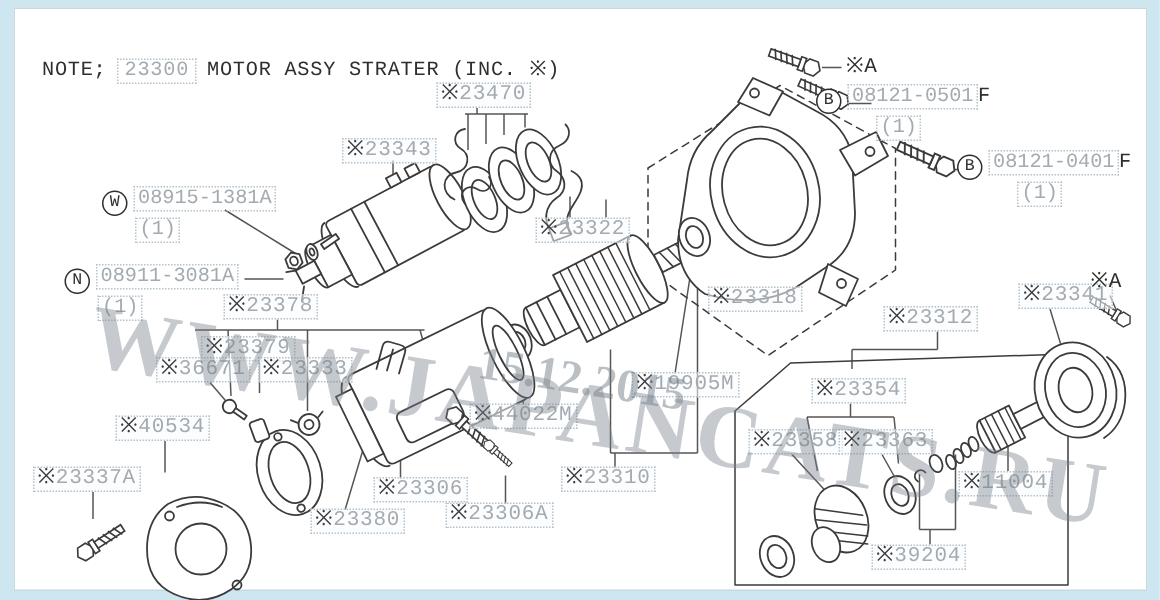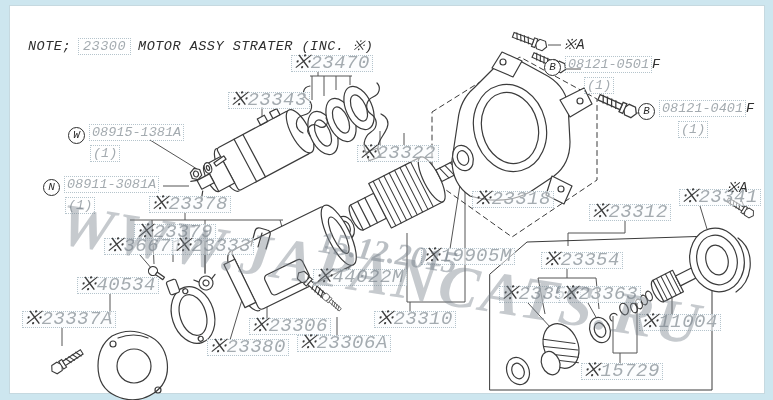--- a/index.html
+++ b/index.html
@@ -1,27 +1,27 @@
 <!DOCTYPE html>
 <html><head>
 <meta charset="utf-8">
 <style>
   html,body{margin:0;padding:0;}
   body{background:#cde6ef;font-family:"Liberation Mono","DejaVu Sans Mono",monospace;}
-  .stage{position:relative;width:773px;height:400px;background:#cde6ef;overflow:hidden;font-style:italic;}
+  .stage{position:relative;width:773px;height:400px;background:#cde6ef;overflow:hidden;}
   .canvas{position:absolute;left:9px;top:5px;width:756px;height:389px;background:#ffffff;border:1px solid #c6d9e0;box-sizing:border-box;}
   #art{position:absolute;left:0;top:0;}
   .ln{fill:none;stroke:#3b3b3b;stroke-width:1.2;stroke-linejoin:round;stroke-linecap:round;}
   .lnf{fill:#ffffff;stroke:#3b3b3b;stroke-width:1.2;stroke-linejoin:round;stroke-linecap:round;}
   .thinln{stroke-width:1;}
   .dash{stroke-dasharray:5 4;stroke-width:1;}
   .ld{fill:none;stroke:#555;stroke-width:1;}
   .boltuse{fill:#ffffff;stroke:#3b3b3b;stroke-width:1.1;}
   .thr{fill:none;}
-  .plabel{position:absolute;font-size:19px;letter-spacing:.5px;color:#a4abb0;border:1px dotted #b5c4cc;padding:0 2px;line-height:15px;background:rgba(250,252,253,.55);white-space:nowrap;}
+  .plabel{position:absolute;font-size:14px;letter-spacing:.5px;color:#a4abb0;border:1px dotted #b5c4cc;padding:0 2px;line-height:15px;background:rgba(250,252,253,.55);white-space:nowrap;}
   .plabel .star{color:#3b3b3b;}
   .alabel{position:absolute;font-size:14px;color:#2e2e2e;letter-spacing:.5px;white-space:nowrap;line-height:15px;}
   .note{position:absolute;left:28px;top:36px;font-size:13.5px;color:#2e2e2e;letter-spacing:.5px;white-space:nowrap;}
   .note .code{color:#a4abb0;border:1px dotted #b5c4cc;padding:0 4px;margin:0 7px;}
   .hw{position:absolute;white-space:nowrap;font-size:13.5px;color:#a4abb0;line-height:15px;}
   .hw .circ{display:inline-block;width:15px;height:15px;border:1.3px solid #2e2e2e;border-radius:50%;color:#2e2e2e;font-size:11px;line-height:15px;text-align:center;margin-right:4px;vertical-align:-2px;background:#fff;}
   .hw .hnum{border:1px dotted #b5c4cc;padding:0 2px;}
   .hw .suf{color:#2e2e2e;}
   .hw .qtyline{margin-top:1px;}
   .hw .qty{border:1px dotted #b5c4cc;display:inline-block;padding:0 2px;}
@@ -259,21 +259,21 @@
     <div class="plabel" style="left:297px;top:335px"><span class="star">※</span><span>23306A</span></div>
     <div class="plabel" style="left:313px;top:269px"><span class="star">※</span><span>44022M</span></div>
     <div class="plabel" style="left:421px;top:248px"><span class="star">※</span><span>19905M</span></div>
     <div class="plabel" style="left:374px;top:311px"><span class="star">※</span><span>23310</span></div>
     <div class="plabel" style="left:589px;top:204px"><span class="star">※</span><span>23312</span></div>
     <div class="plabel" style="left:679px;top:189px"><span class="star">※</span><span>23341</span></div>
     <div class="plabel" style="left:541px;top:252px"><span class="star">※</span><span>23354</span></div>
     <div class="plabel" style="left:499px;top:286px"><span class="star">※</span><span>23358</span></div>
     <div class="plabel" style="left:559px;top:286px"><span class="star">※</span><span>23363</span></div>
     <div class="plabel" style="left:639px;top:314px"><span class="star">※</span><span>11004</span></div>
-    <div class="plabel" style="left:581px;top:363px"><span class="star">※</span><span>15729</span></div>
+    <div class="plabel" style="left:581px;top:363px"><span class="star">※</span><span>39204</span></div>
 
     <div class="alabel" style="left:564px;top:38px"><span class="star">※</span><span>A</span></div>
     <div class="alabel" style="left:727px;top:181px"><span class="star">※</span><span>A</span></div>
 
     <div class="hw" style="left:68px;top:125px">
       <span class="circ">W</span><span class="hnum">08915-1381A</span><span class="suf"></span>
       <div class="qtyline" style="margin-left:22px"><span class="qty">(1)</span></div>
     </div>
     <div class="hw" style="left:43px;top:177px">
       <span class="circ">N</span><span class="hnum">08911-3081A</span><span class="suf"></span>

